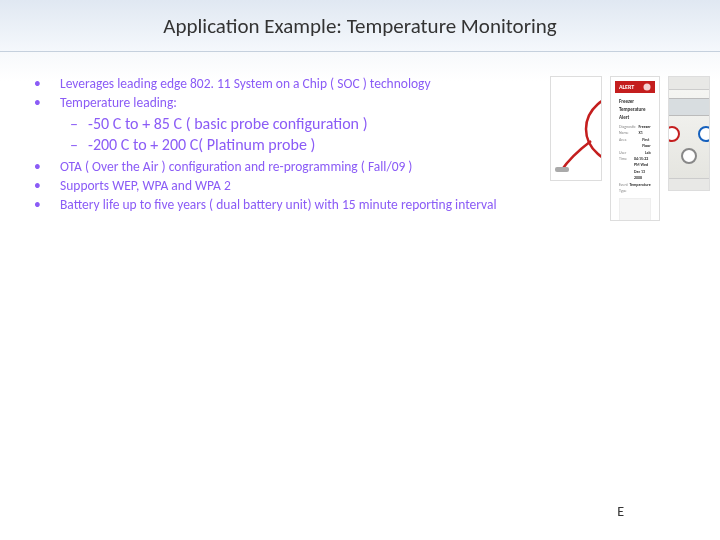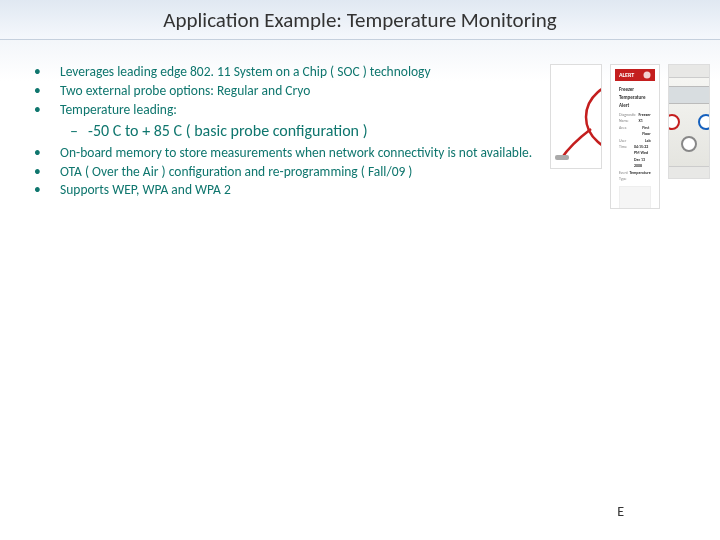--- a/index.html
+++ b/index.html
@@ -5,42 +5,42 @@
   * { margin: 0; padding: 0; box-sizing: border-box; }
   body {
     width: 720px;
     height: 540px;
     font-family: Calibri, Arial, sans-serif;
     background: linear-gradient(to bottom, #e8eef5 0%, #ffffff 15%, #ffffff 100%);
     position: relative;
     overflow: hidden;
   }
   .title-band {
-    height: 40px;
+    height: 52px;
     display: flex;
     align-items: center;
     justify-content: center;
     border-bottom: 1px solid #c5d0dd;
     background: linear-gradient(to bottom, #e0e8f2 0%, #f5f8fc 100%);
   }
   .title {
     font-size: 21px;
     color: #333;
     font-weight: 400;
   }
   .content {
     display: flex;
     padding: 24px 10px 10px 30px;
     gap: 12px;
   }
   .left {
     flex: 1;
     font-size: 13.5px;
     line-height: 1.25;
-    color: #0f766e;
+    color: #8b5cf6;
   }
   ul.main {
     list-style: none;
   }
   ul.main > li {
     display: flex;
     margin-bottom: 2px;
   }
   ul.main > li::before {
     content: "•";
@@ -167,40 +167,40 @@
   <div class="title">Application Example: Temperature Monitoring</div>
 </div>
 
 <div class="content">
   <div class="left">
     <ul class="main">
       <li>
           <span>Leverages leading edge 802. 11 System on a Chip ( SOC ) technology</span>
         </li>
       <li>
-          <span>Two external probe options: Regular and Cryo</span>
-        </li>
-      <li>
           <span>Temperature leading:</span>
         </li>
     </ul>
     <ul class="sub">
       <li>
           <span>-50 C to + 85 C ( basic probe configuration )</span>
         </li>
+      <li>
+          <span>-200 C to + 200 C( Platinum probe )</span>
+        </li>
     </ul>
     <ul class="main">
       <li>
-          <span>On-board memory to store measurements when network connectivity is not available.</span>
-        </li>
-      <li>
           <span>OTA ( Over the Air )  configuration and re-programming ( Fall/09 )</span>
         </li>
       <li>
           <span>Supports WEP, WPA and WPA 2</span>
+        </li>
+      <li>
+          <span>Battery life up to five years ( dual battery unit) with 15 minute reporting interval</span>
         </li>
     </ul>
   </div>
 
   <div class="right">
 
     <div class="img-box probe">
       <svg width="130" height="95">
         <ellipse cx="75" cy="48" rx="40" ry="35" fill="none" stroke="#c41e1e" stroke-width="2.5"></ellipse>
         <path d="M 40 60 Q 20 75 10 90" fill="none" stroke="#c41e1e" stroke-width="2.5"></path>

